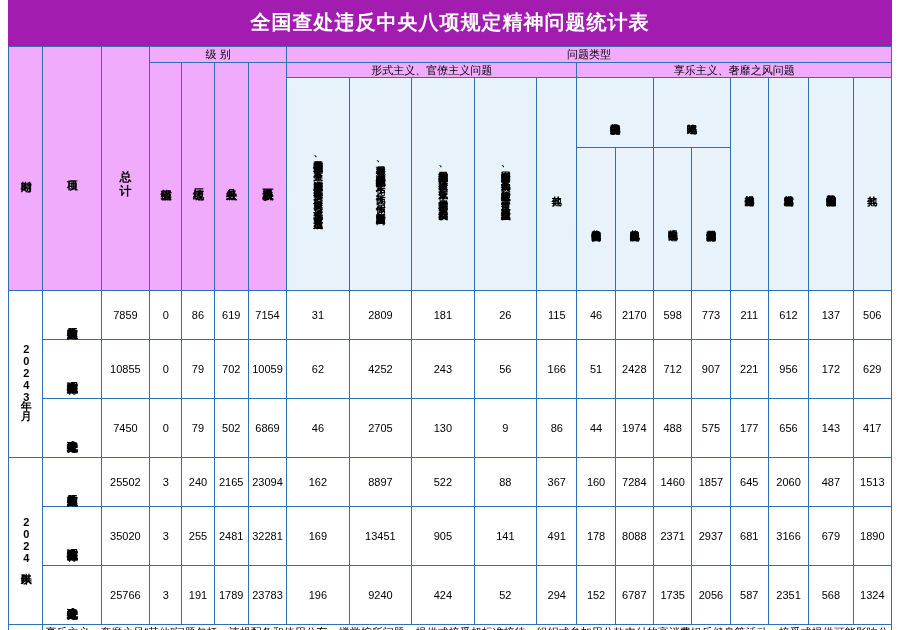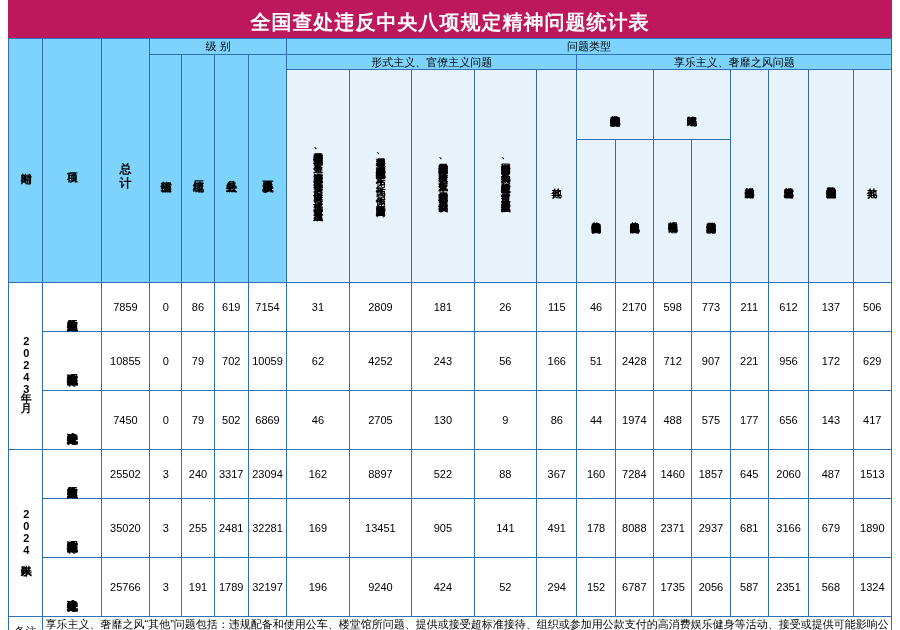--- a/index.html
+++ b/index.html
@@ -5,46 +5,46 @@
   html,body{margin:0;padding:0;}
   body{
     width:900px;height:630px;
     background:#ffffff;
     font-family:"Liberation Sans","DejaVu Sans",sans-serif;
     color:#000;
     overflow:hidden;
   }
   .page{width:900px;height:630px;position:relative;box-sizing:border-box;padding:0;}
   .title-bar{
-    background:#be185d;
+    background:#a21caf;
     color:#fff;
     text-align:center;
     font-size:20px;
     font-weight:bold;
     letter-spacing:1px;
-    padding:9px 0 2px 0;
+    padding:9px 0 10px 0;
     margin:0 8px;
     font-family:"DejaVu Sans","Liberation Sans",sans-serif;
   }
   table.main{
     border-collapse:collapse;
     width:884px;
     margin:0 8px;
     table-layout:fixed;
   }
   table.main td, table.main th{
     border:1px solid #2f6fb5;
     font-size:11px;
     text-align:center;
     vertical-align:middle;
     padding:1px 1px;
     line-height:1.15;
     font-weight:normal;
   }
-  .hdr{background:#7dd3fc;font-weight:bold;}
+  .hdr{background:#f0abfc;font-weight:bold;}
   .hdr2{background:#e8f2fb;font-weight:bold;}
   .vtext{
     writing-mode:vertical-rl;
     text-orientation:upright;
     white-space:normal;
     margin:0 auto;
     line-height:1.12;
     letter-spacing:0px;
     display:inline-block;
     max-height:170px;
@@ -203,21 +203,21 @@
         <td class="num">143</td>
         <td class="num">417</td>
       </tr>
 
       <tr>
         <td class="period" rowspan="3"><span class="vlabel">2024年以来</span></td>
         <td class="rowlabel" style="height:46px"><span class="vlabel" style="max-height:42px">查处问题数</span></td>
         <td class="num">25502</td>
         <td class="num">3</td>
         <td class="num">240</td>
-        <td class="num">3317</td>
+        <td class="num">2165</td>
         <td class="num">23094</td>
         <td class="num">162</td>
         <td class="num">8897</td>
         <td class="num">522</td>
         <td class="num">88</td>
         <td class="num">367</td>
         <td class="num">160</td>
         <td class="num">7284</td>
         <td class="num">1460</td>
         <td class="num">1857</td>
@@ -248,21 +248,21 @@
         <td class="num">679</td>
         <td class="num">1890</td>
       </tr>
 
       <tr>
         <td class="rowlabel" style="height:56px"><span class="vlabel" style="max-height:52px">党纪政务处分人数</span></td>
         <td class="num">25766</td>
         <td class="num">3</td>
         <td class="num">191</td>
         <td class="num">1789</td>
-        <td class="num">32197</td>
+        <td class="num">23783</td>
         <td class="num">196</td>
         <td class="num">9240</td>
         <td class="num">424</td>
         <td class="num">52</td>
         <td class="num">294</td>
         <td class="num">152</td>
         <td class="num">6787</td>
         <td class="num">1735</td>
         <td class="num">2056</td>
         <td class="num">587</td>

